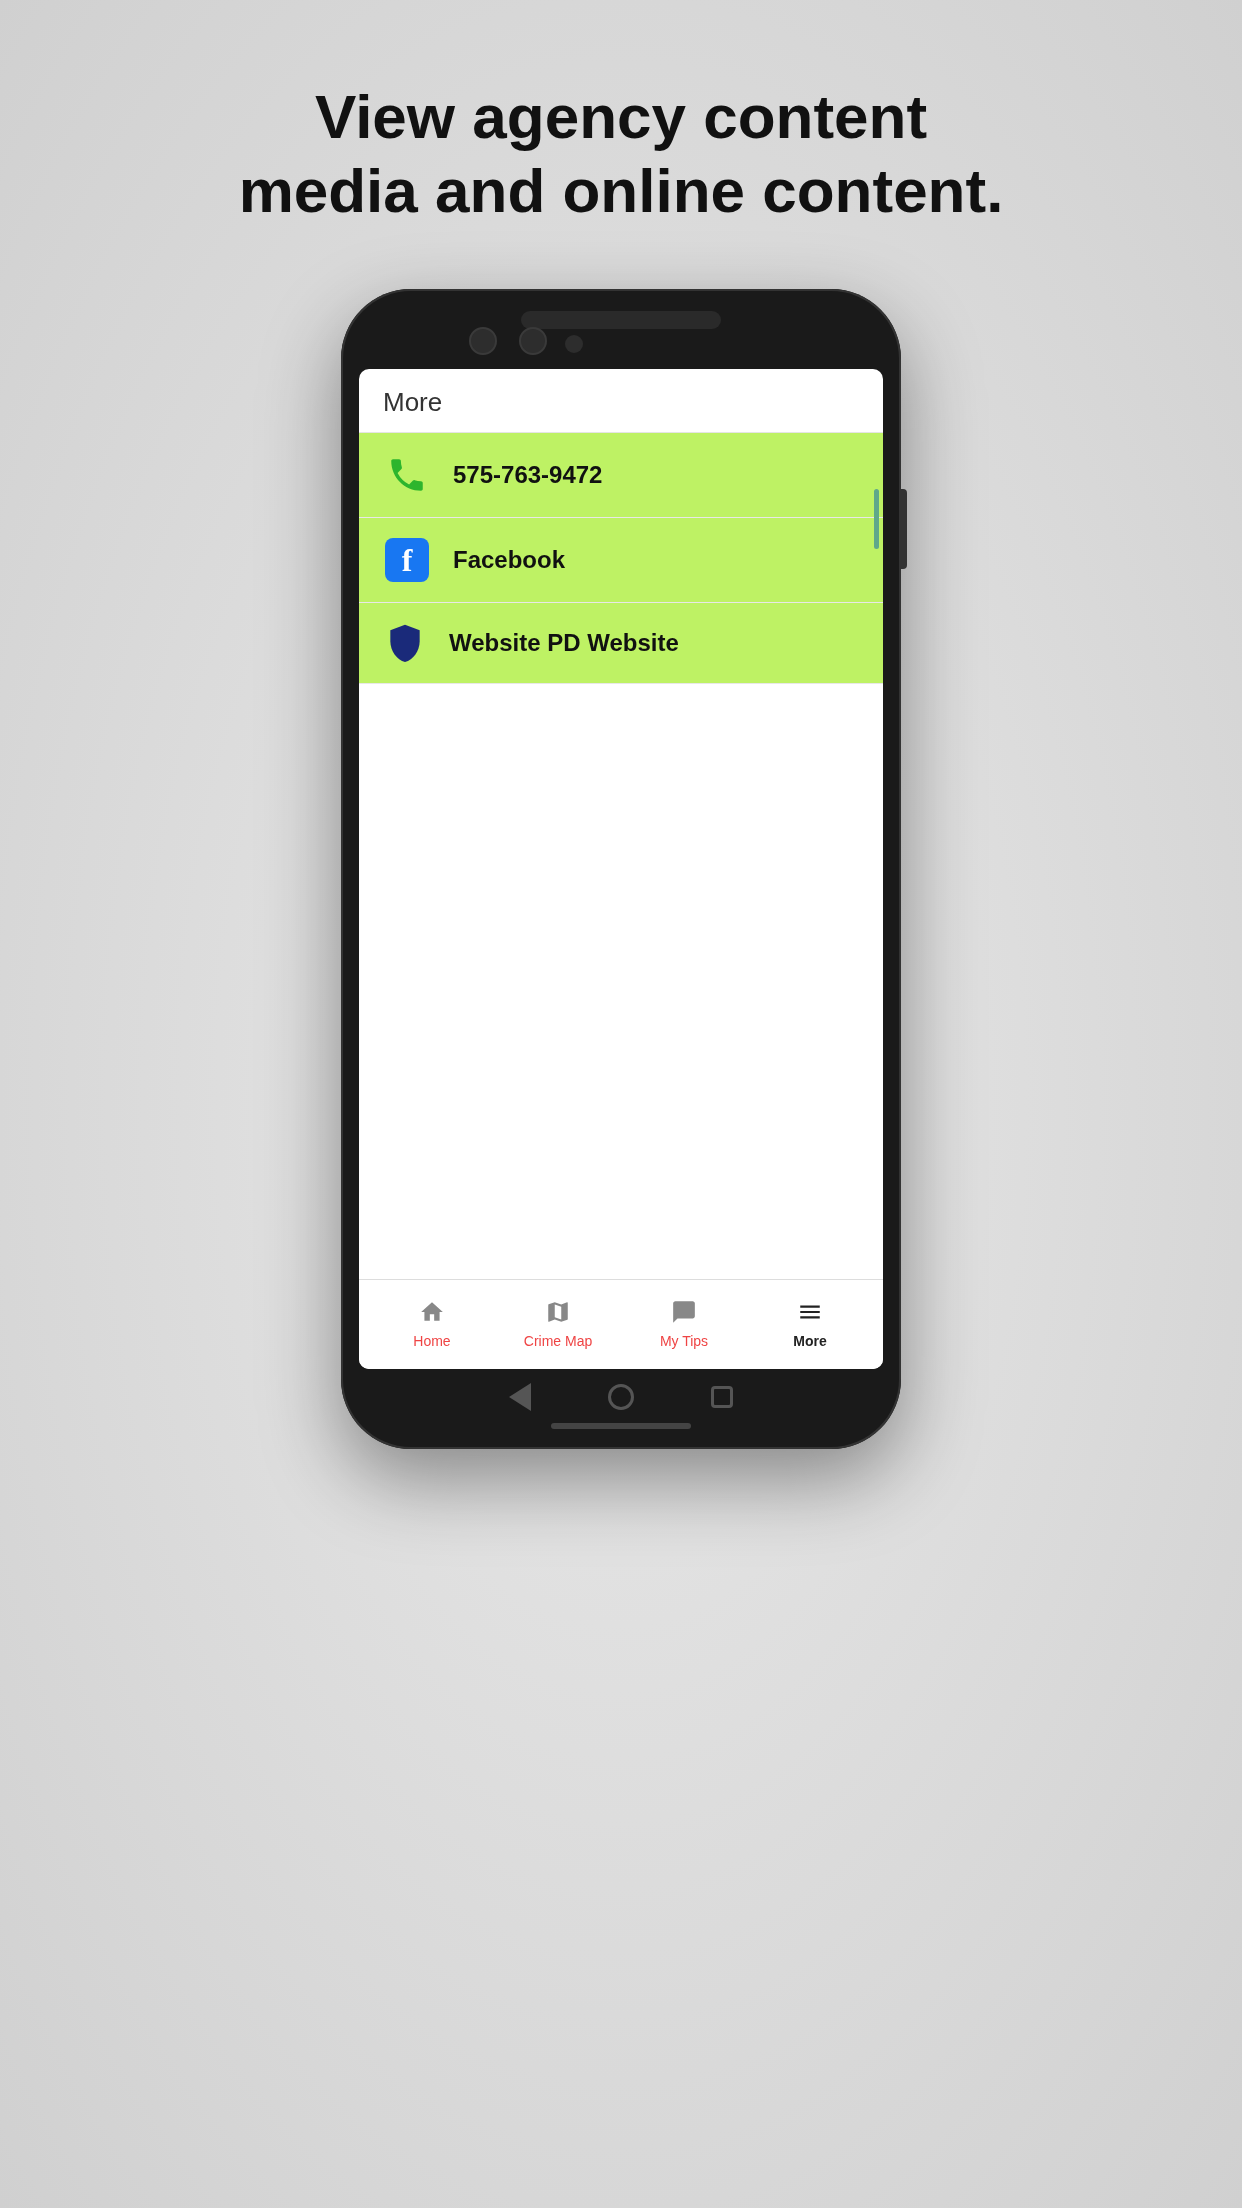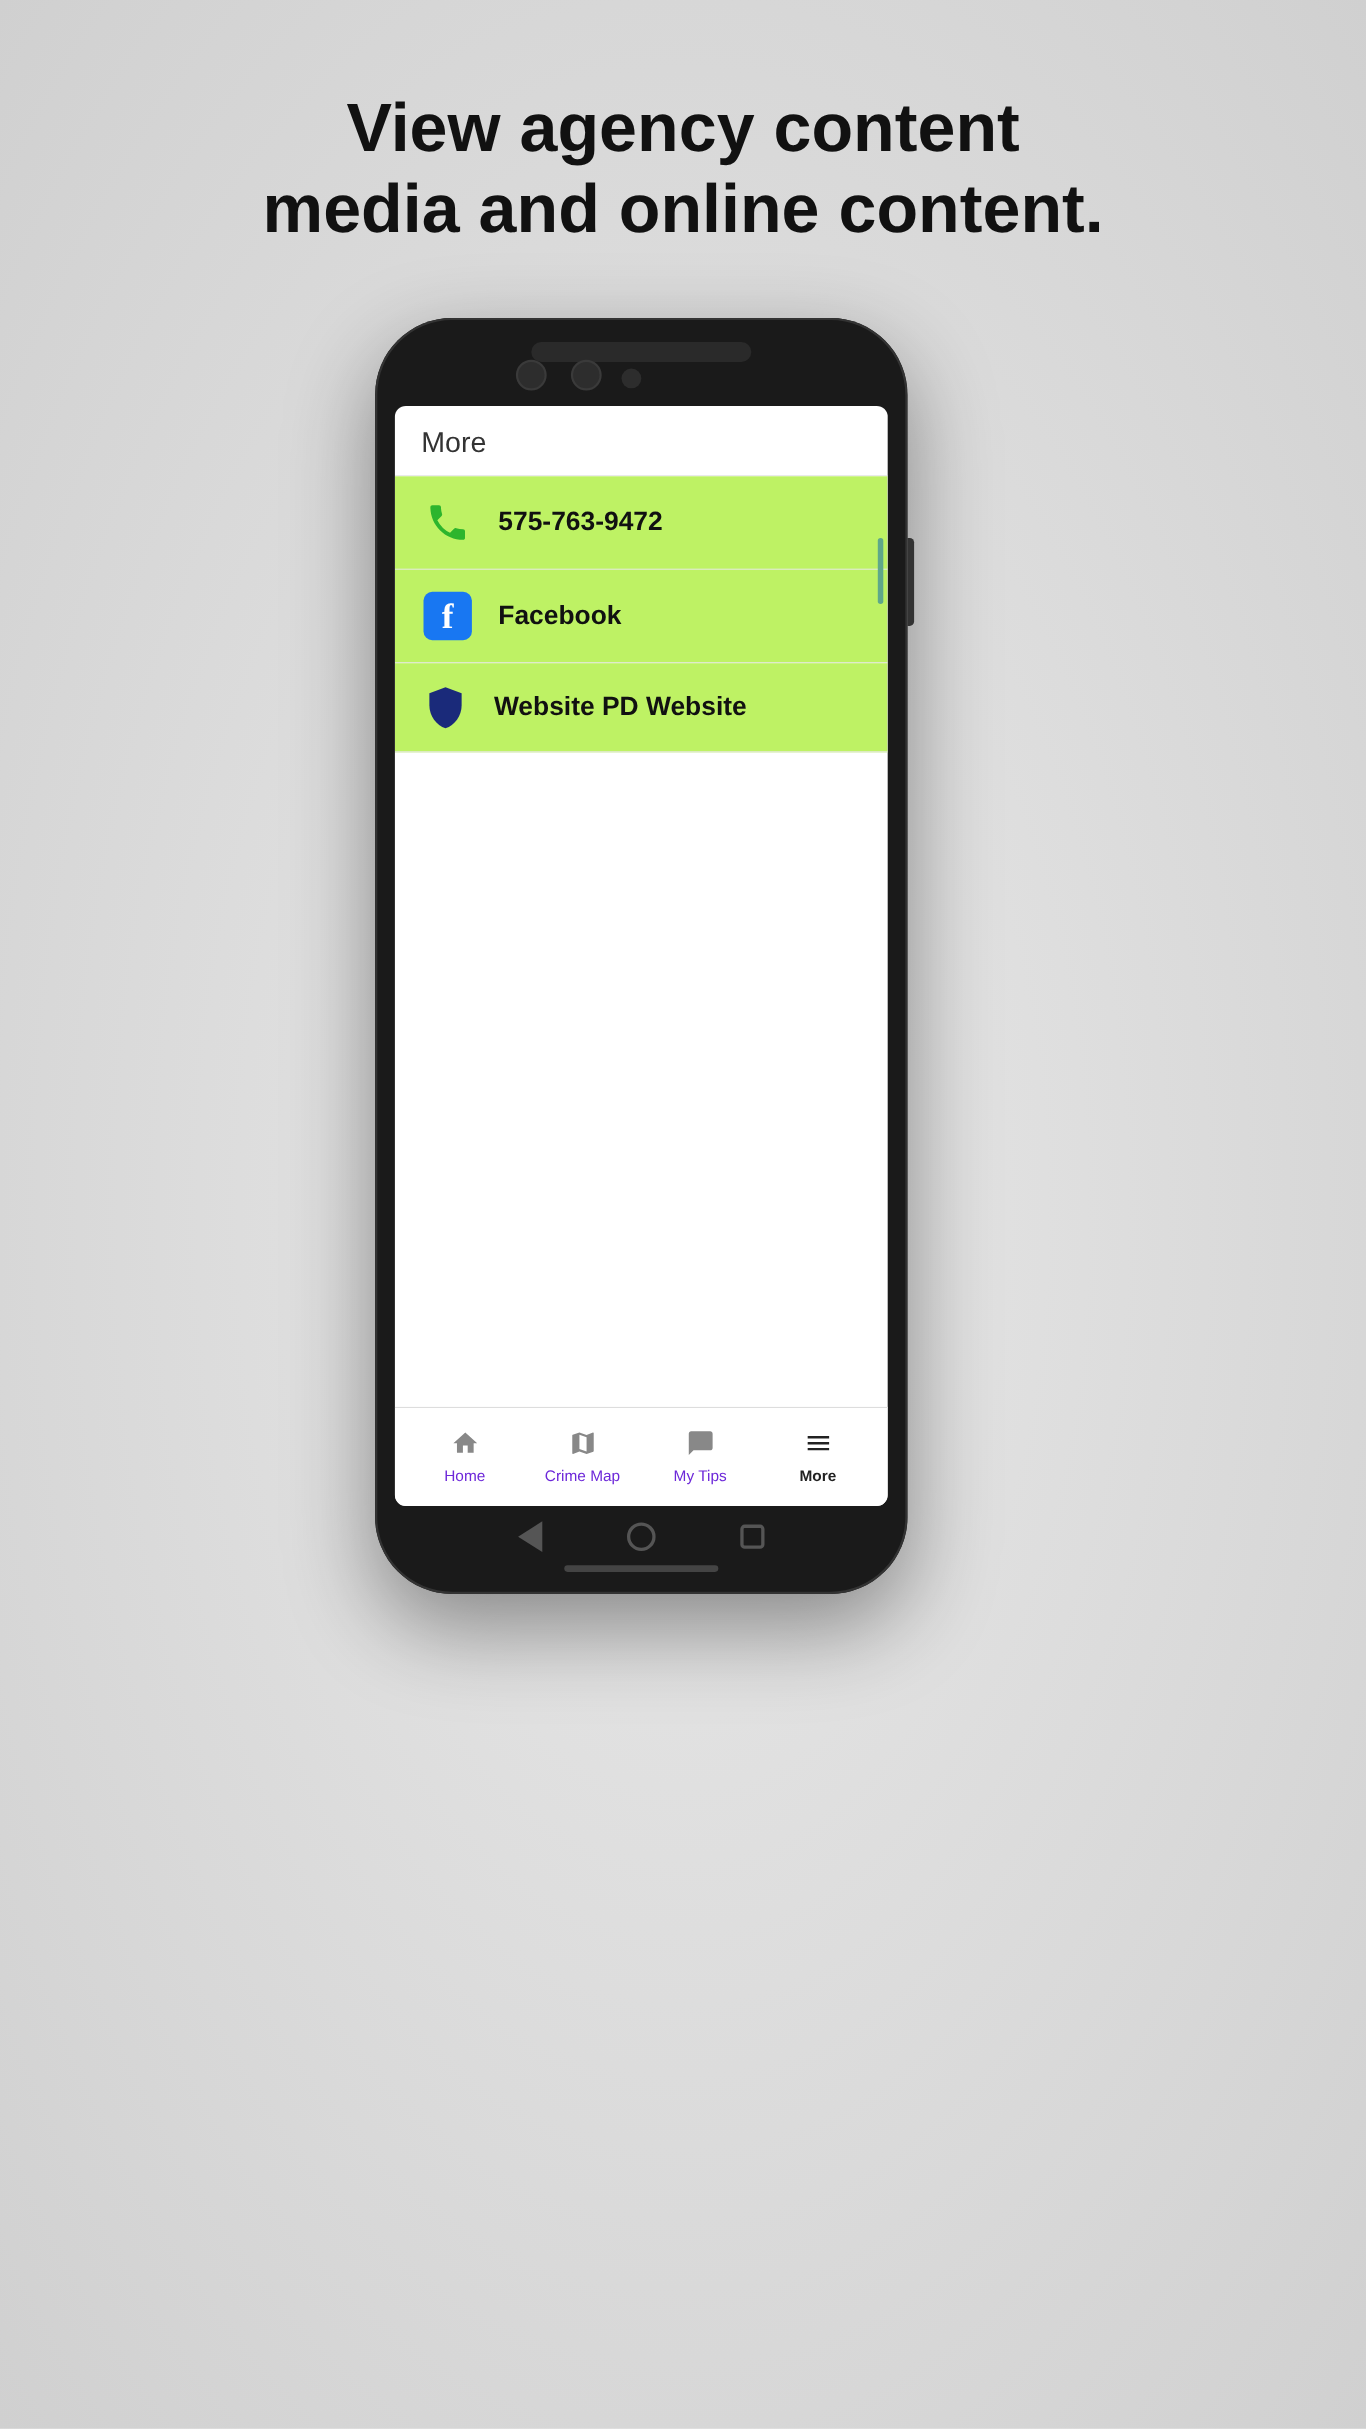--- a/index.html
+++ b/index.html
@@ -28,21 +28,21 @@
 
     .phone-wrapper {
       margin-top: 60px;
       position: relative;
       width: 560px;
       height: 1160px;
     }
 
     
     .phone-shell {
-      width: 484px;
+      width: 560px;
       height: 1160px;
       background: #1a1a1a;
       border-radius: 70px;
       position: absolute;
       top: 0;
       left: 0;
       box-shadow: 0 30px 80px rgba(0,0,0,0.4), inset 0 0 0 2px #333;
     }
 
     
@@ -213,21 +213,21 @@
     }
 
     .nav-icon {
       font-size: 26px;
       color: #888;
       line-height: 1;
     }
 
     .nav-label {
       font-size: 14px;
-      color: #6d28d9;
+      color: #ef4444;
     }
 
     .nav-item.active .nav-icon,
     .nav-item.active .nav-label {
       color: #222;
       font-weight: 700;
     }
 
     
     .phone-bottom-bar {

